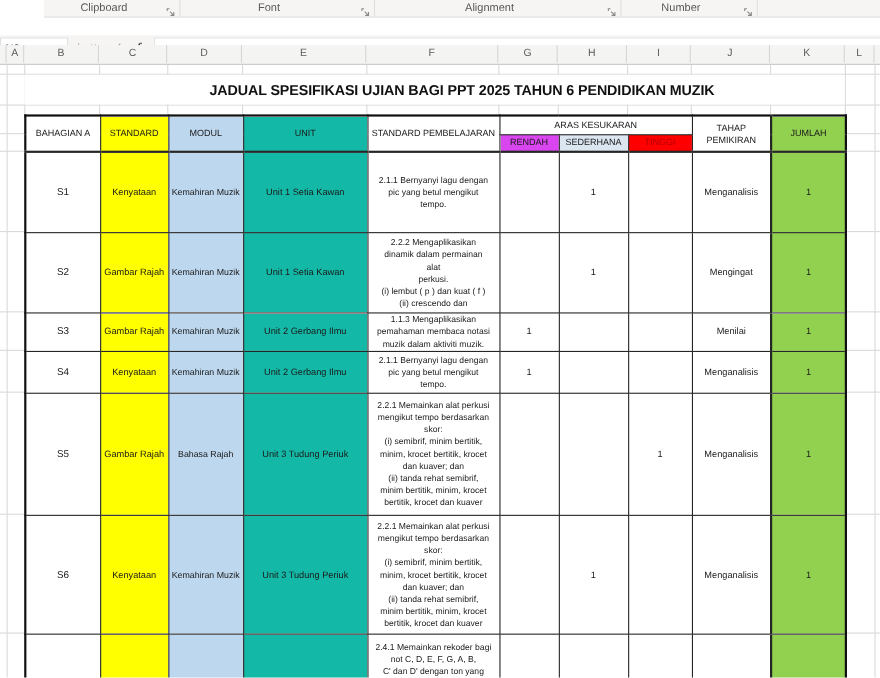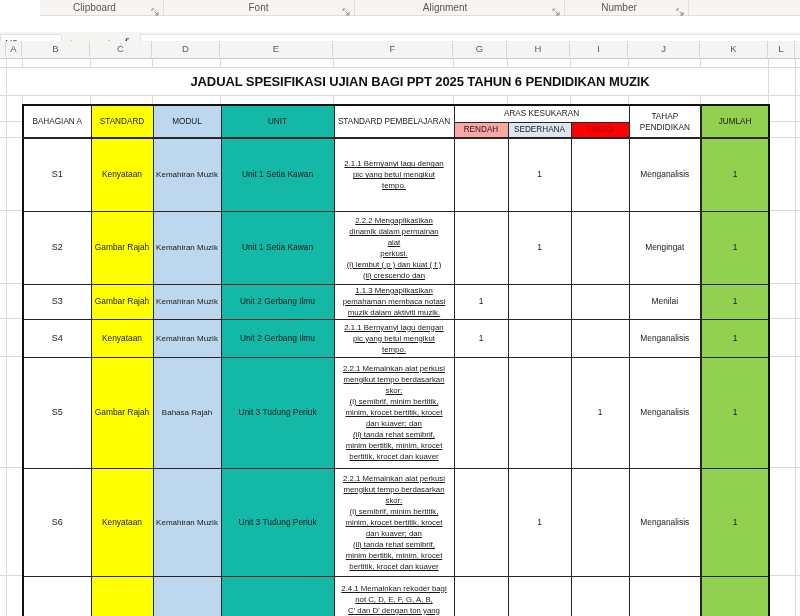--- a/index.html
+++ b/index.html
@@ -54,43 +54,43 @@
         border-collapse:collapse;table-layout:fixed;border:2px solid #111;}
   .jsu th,.jsu td{border:1px solid #262626;overflow:hidden;text-align:center;
         vertical-align:middle;padding:0 1px;color:#1a1a1a;font-size:8.4px;line-height:11px;}
   .jsu th{font-weight:normal;font-size:8.2px;}
   .bb2{border-bottom-width:2px !important;}
   .bl2{border-left-width:2px !important;}
   .f-yellow{background:#FFFF00;}
   .f-blue{background:#BDD7EE;}
   .f-green{background:#14b8a6;}
   .f-jumlah{background:#92D050;}
-  .f-rendah{background:#fca5a5;}
+  .f-rendah{background:#d946ef;}
   .f-seder{background:#DCE6F1;}
   .f-tinggi{background:#FF0000;color:#B30000 !important;}
-  .c-standard{white-space:pre-line;font-size:7.8px !important;line-height:11px;text-decoration:underline;}
+  .c-standard{white-space:pre-line;font-size:7.8px !important;line-height:11px;}
   .c-modul{font-size:8px !important;}
   .c-id{font-size:9px !important;margin-top:32px;}
 </style>
 </head>
 <body>
 
 <div id="app">
 
   <div class="ribbon">
     <div class="rgroup" style="left:0;width:123px">
       <span class="glabel">Clipboard</span>
       <span class="launcher">
         <svg width="9" height="9" viewBox="0 0 9 9">
             <path d="M1 3 V1 H3" fill="none" stroke="#8a8886" stroke-width="1"></path>
             <path d="M3.5 3.5 L7 7 M7 4 V7 H4" fill="none" stroke="#8a8886" stroke-width="1"></path>
           </svg>
       </span>
     </div>
-    <div class="rgroup" style="left:137px;width:177px">
+    <div class="rgroup" style="left:123px;width:177px">
       <span class="glabel">Font</span>
       <span class="launcher">
         <svg width="9" height="9" viewBox="0 0 9 9">
             <path d="M1 3 V1 H3" fill="none" stroke="#8a8886" stroke-width="1"></path>
             <path d="M3.5 3.5 L7 7 M7 4 V7 H4" fill="none" stroke="#8a8886" stroke-width="1"></path>
           </svg>
       </span>
     </div>
     <div class="rgroup" style="left:300px;width:224px">
       <span class="glabel">Alignment</span>
@@ -179,21 +179,21 @@
       <col style="width:68px">
     </colgroup>
     <tbody>
         <tr style="height:17px">
       <th rowspan="2" class="bb2">BAHAGIAN A</th>
       <th rowspan="2" class="bb2 f-yellow">STANDARD</th>
       <th rowspan="2" class="bb2 f-blue">MODUL</th>
       <th rowspan="2" class="bb2 f-green">UNIT</th>
       <th rowspan="2" class="bb2">STANDARD PEMBELAJARAN</th>
       <th colspan="3">ARAS KESUKARAN</th>
-      <th rowspan="2" class="bb2">TAHAP PENDIDIKAN</th>
+      <th rowspan="2" class="bb2">TAHAP PEMIKIRAN</th>
       <th rowspan="2" class="bb2 bl2 f-jumlah">JUMLAH</th>
     </tr>
     <tr style="height:16px">
       <th class="bb2 f-rendah">RENDAH</th>
       <th class="bb2 f-seder">SEDERHANA</th>
       <th class="bb2 f-tinggi">TINGGI</th>
     </tr>
 
     <tr style="height:73px">
       <td class="c-id">S1</td>

